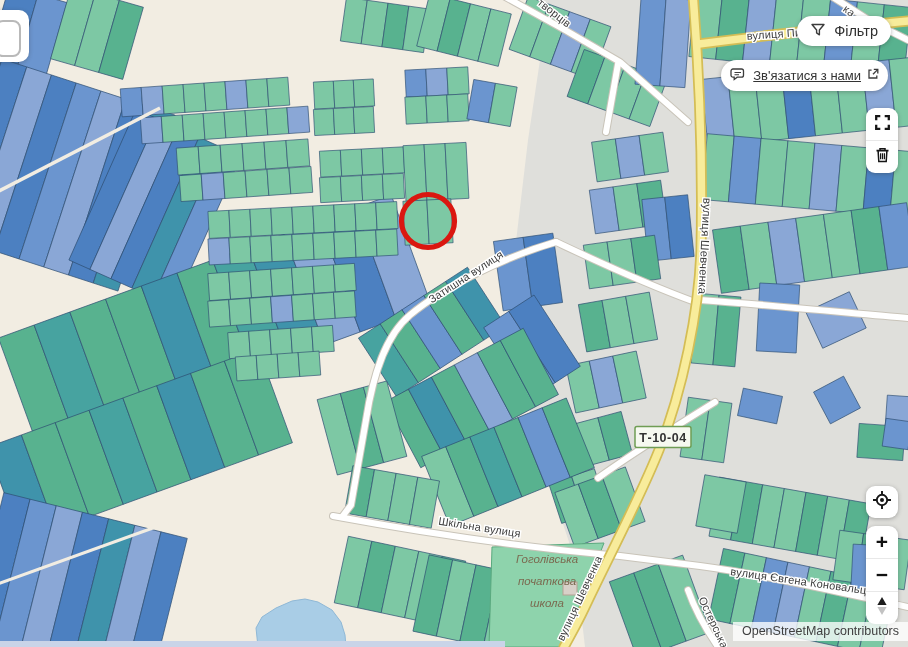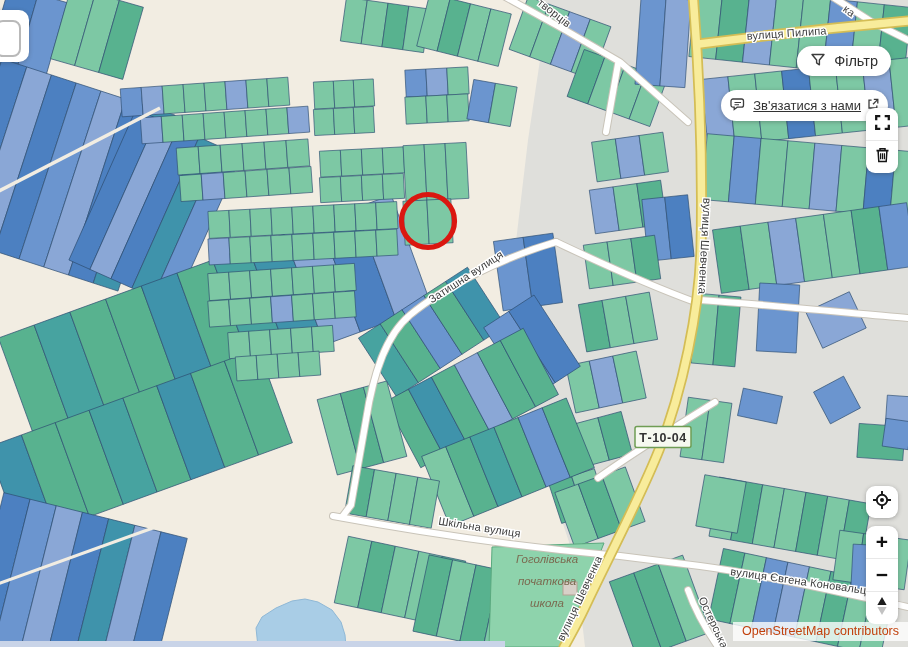--- a/index.html
+++ b/index.html
@@ -7,36 +7,36 @@
          font-family:"Liberation Sans",sans-serif;background:#f2ede2;}
   .stage > svg{position:absolute;left:0;top:0;}
   #parcel-layer rect{stroke:#2e4e72;stroke-width:.65;}
   .street{font-size:11px;fill:#3d3d3d;stroke:#ffffff;stroke-width:2.7;paint-order:stroke;
           text-anchor:middle;letter-spacing:.2px;}
   .street-big{font-size:11.5px;}
   .school-t{font-size:11.5px;font-style:italic;fill:#7b6a50;text-anchor:middle;}
   .shield-t{font-size:12.5px;fill:#333;text-anchor:middle;font-weight:bold;letter-spacing:.5px;}
 
   .pill{position:absolute;background:#fff;border-radius:16px;display:flex;align-items:center;
-        box-shadow:0 1px 4px rgba(50,50,50,.35);cursor:pointer;z-index:20;margin-top:30px;}
+        box-shadow:0 1px 4px rgba(50,50,50,.35);cursor:pointer;z-index:20;}
   #filterBtn{top:16px;right:17px;height:30px;padding:0 13px;gap:8px;font-size:14.5px;color:#2f2f2f;}
   #contactBtn{top:60px;right:20px;height:31px;padding:0 9px;gap:6px;font-size:13px;color:#333;}
   #contactBtn .lbl{text-decoration:underline;}
 
   .sq-group{position:absolute;right:10px;width:32px;background:#fff;border-radius:9px;
             box-shadow:0 1px 4px rgba(50,50,50,.35);overflow:hidden;z-index:20;}
   .sq-btn{width:32px;height:32px;display:flex;align-items:center;justify-content:center;cursor:pointer;}
   .sq-btn + .sq-btn{border-top:1px solid #e8e8e8;}
   #toolGroup{top:108px;}
   #locateBtn{top:486px;}
   #zoomGroup{top:526px;}
   .zchar{font-size:21px;font-weight:bold;color:#111;line-height:1;transform:translateY(-1px);}
 
   #attribution{position:absolute;right:0;bottom:6px;background:rgba(255,255,255,.78);
-               padding:2px 9px 3px;font-size:12.5px;color:#c2410c;z-index:20;}
+               padding:2px 9px 3px;font-size:12.5px;color:#404040;z-index:20;}
   #partialCtl{position:absolute;left:-16px;top:10px;width:45px;height:52px;background:#fff;
               border-radius:10px;box-shadow:0 1px 4px rgba(50,50,50,.3);z-index:20;cursor:pointer;}
   #partialCtl .inner{position:absolute;left:11px;top:10px;width:22px;height:33px;
                      border:2px solid #b9b9b9;border-radius:8px;}
 </style>
 </head>
 <body>
 
 <div class="stage">
 

